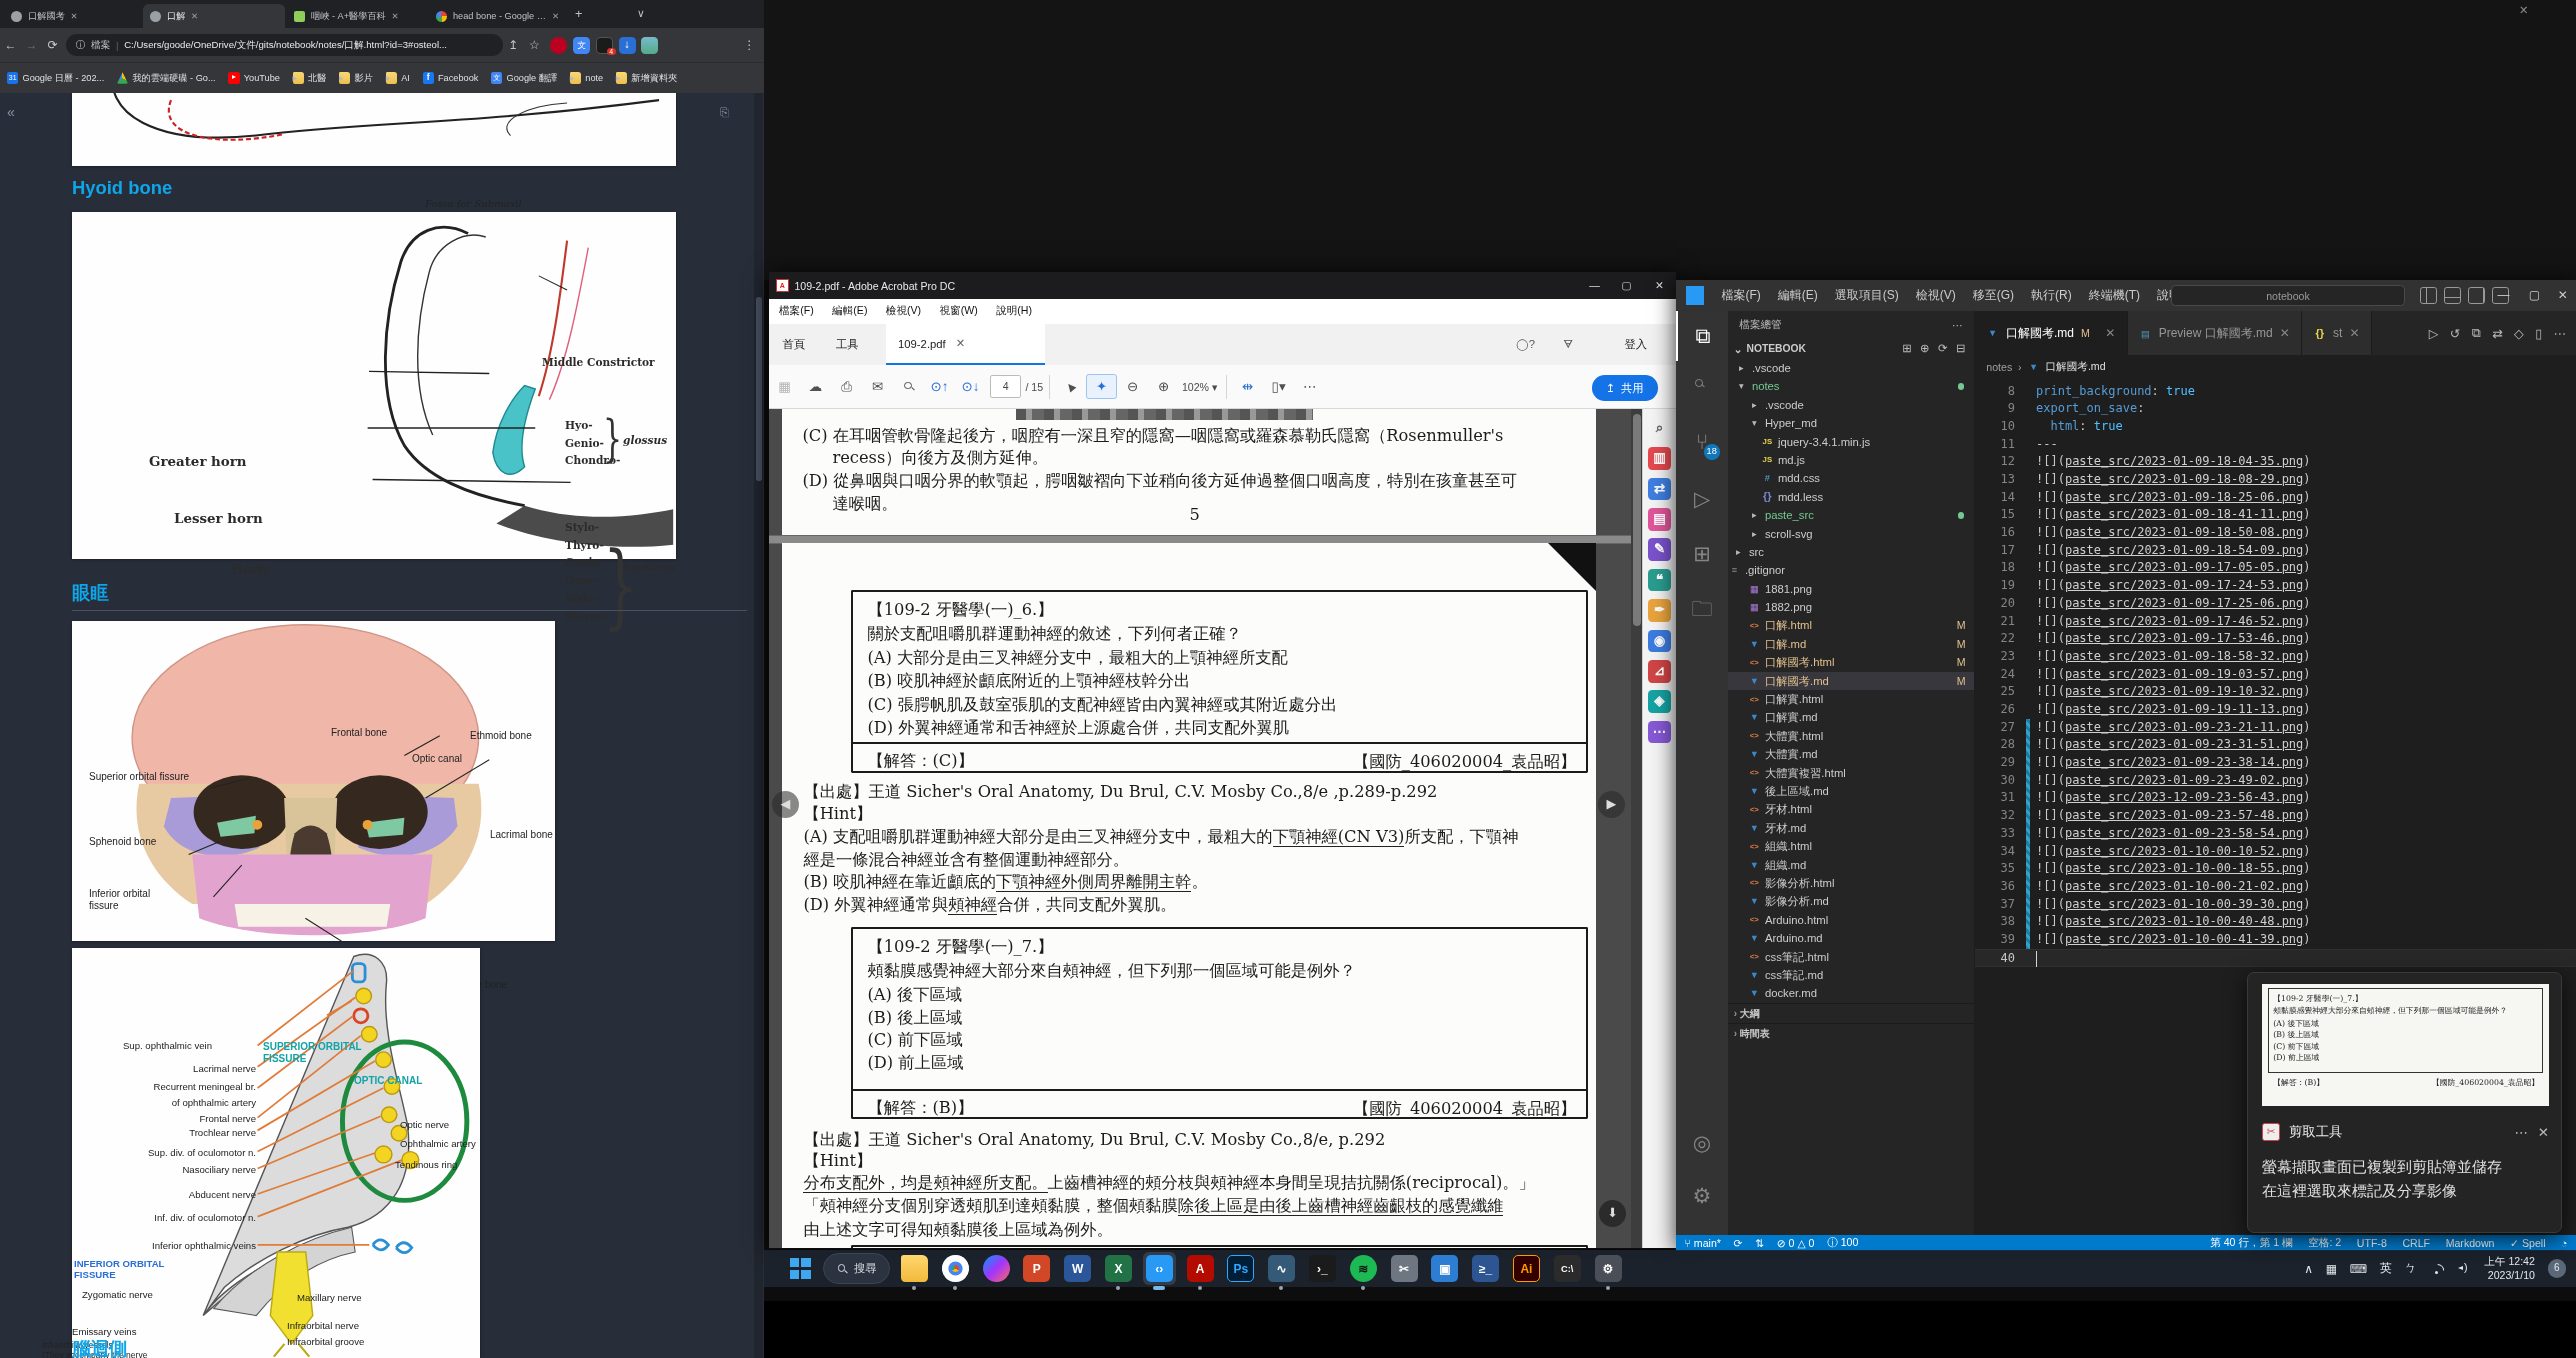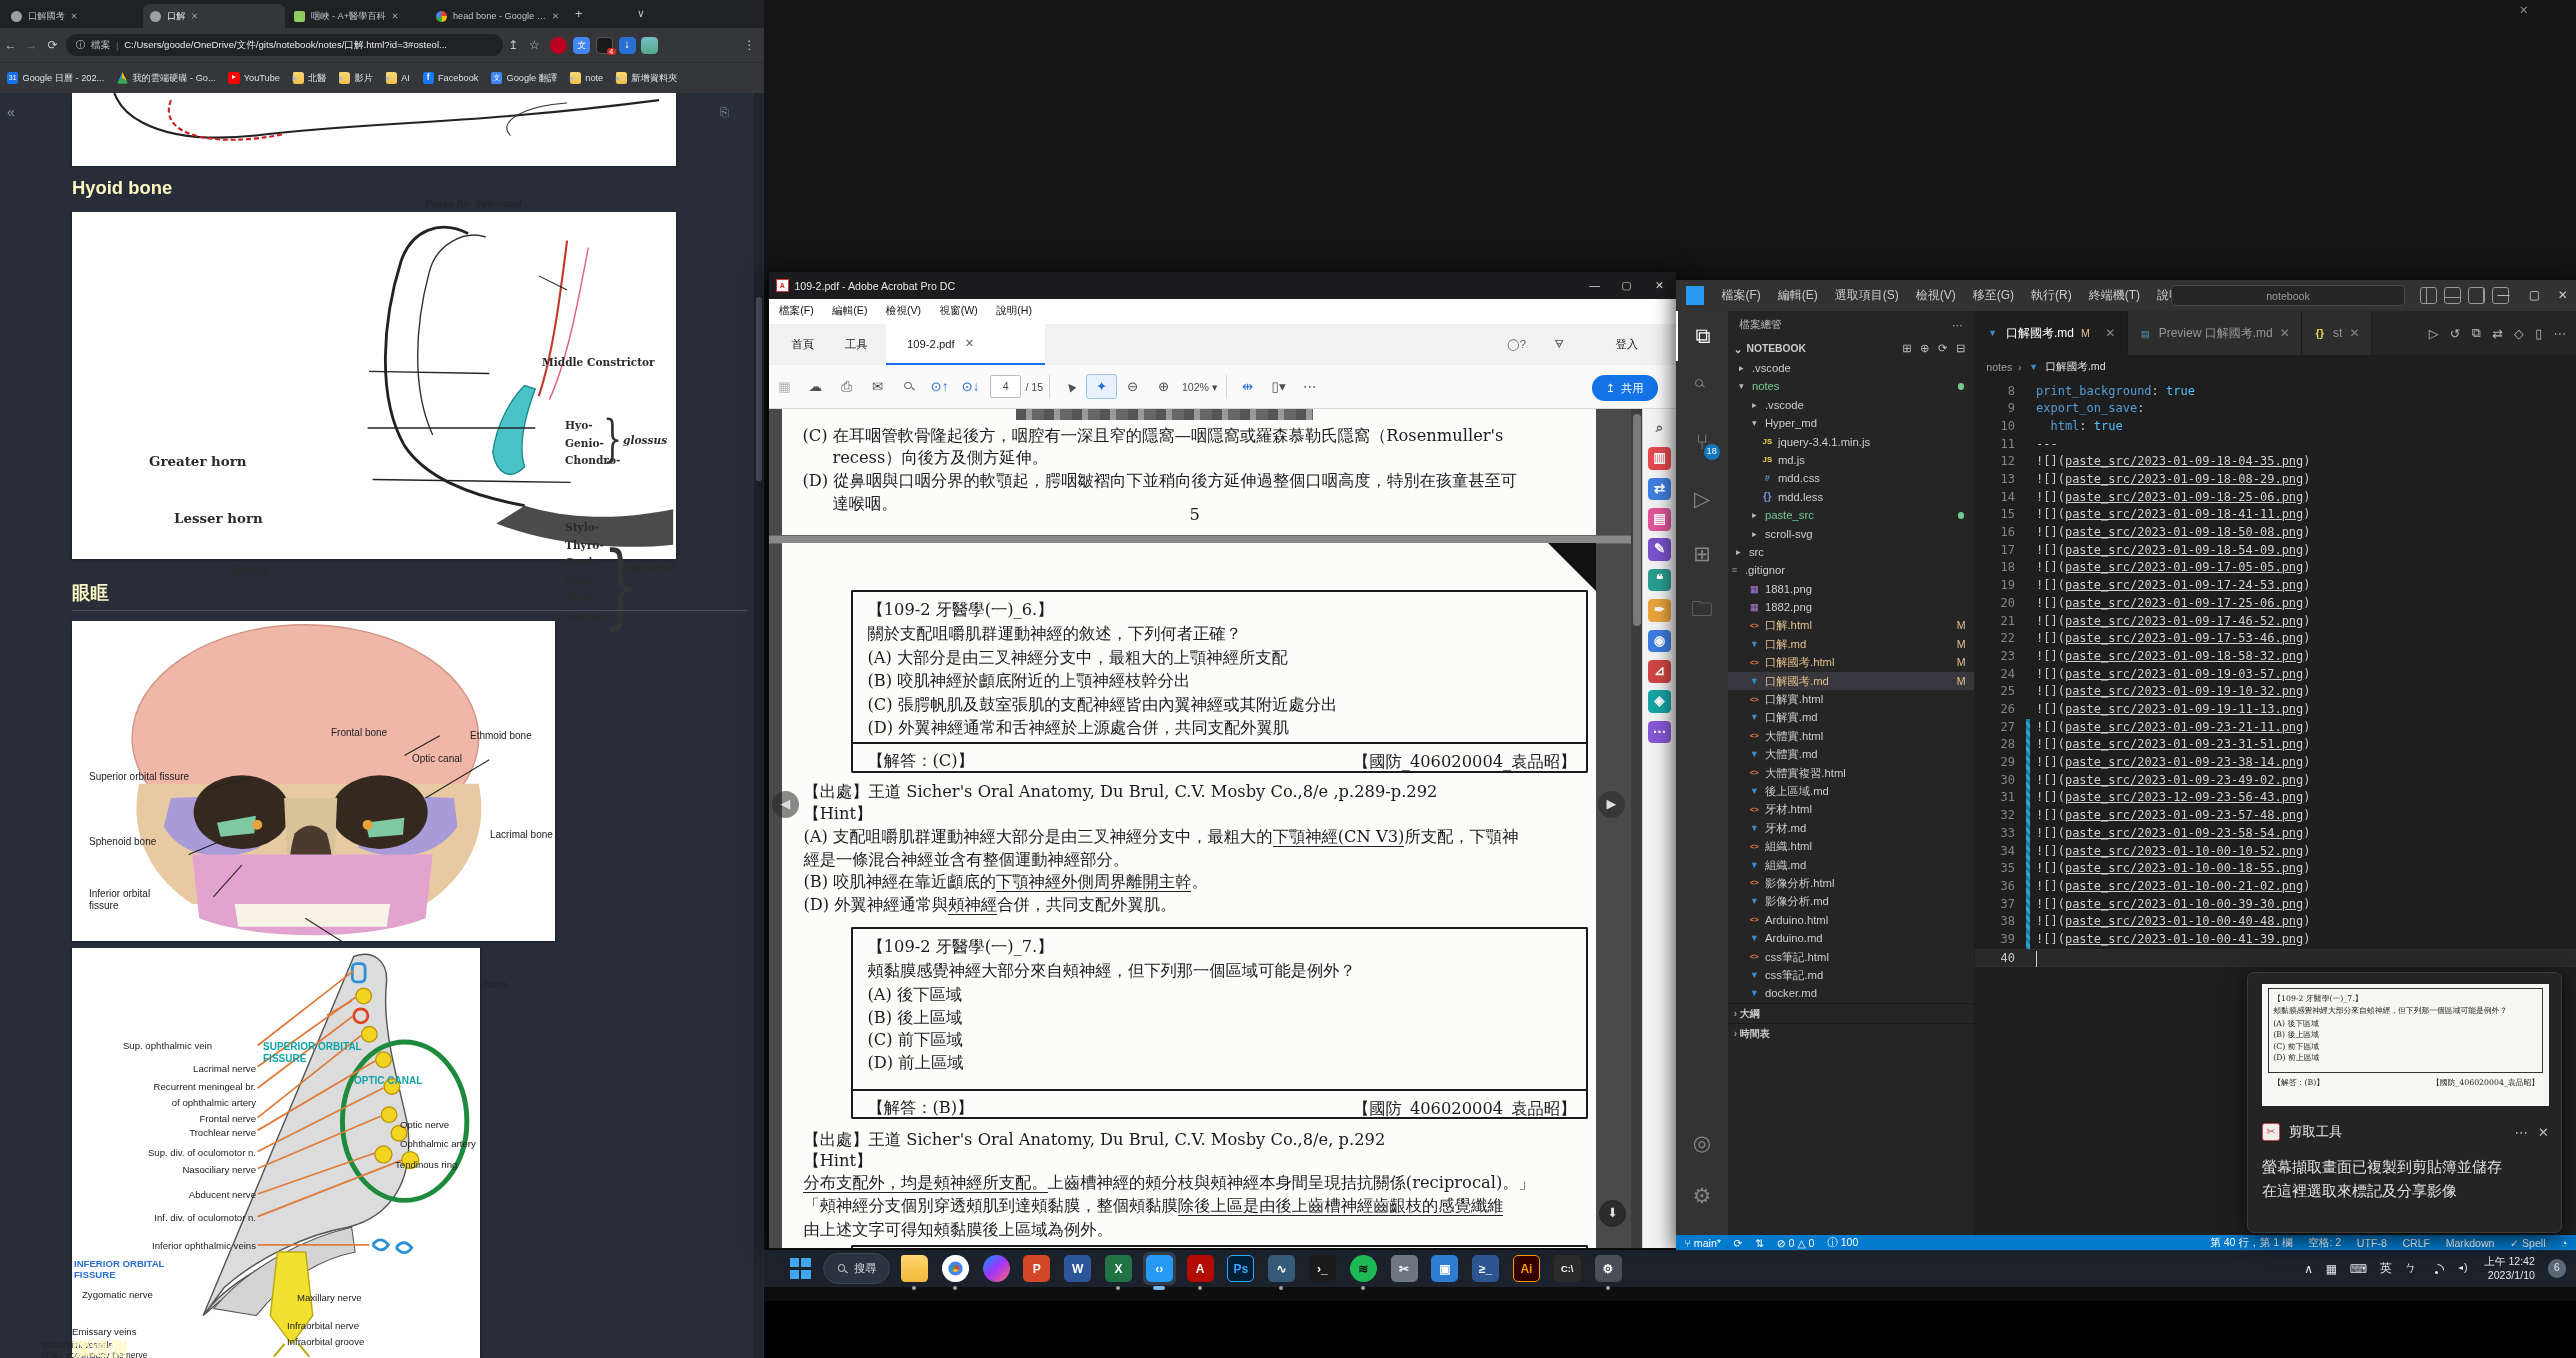--- a/index.html
+++ b/index.html
@@ -36,21 +36,21 @@
   .bm .bi { width:11.3px; height:11.3px; border-radius:2.1px; flex:0 0 11.3px; }
   .bi.calendar { background:#1a73e8; color:#fff; font-size:7px; text-align:center; line-height:11.3px; }
   .bi.drive { background:conic-gradient(#fbbc05 0 33%, #34a853 33% 66%, #4285f4 66% 100%); clip-path:polygon(50% 0,100% 100%,0 100%); }
   .bi.youtube { background:#f00; position:relative; border-radius:2.8px; }
   .bi.youtube::after { content:""; position:absolute; left:4.2px; top:2.8px; border-left:4.2px solid #fff; border-top:2.8px solid transparent; border-bottom:2.8px solid transparent; }
   .bi.folder { background:linear-gradient(#f8d775,#edbf4e); border-radius:1.4px 2.8px 2.1px 2.1px; }
   .bi.facebook { background:#1877f2; color:#fff; font-weight:bold; text-align:center; line-height:11.3px; font-size:8.5px; }
   .bi.translate { background:#4285f4; color:#fff; text-align:center; line-height:11.3px; font-size:7px; }
   #b-content { left:0; top:93px; width:764px; height:1265px; background:#272e3a; overflow:hidden; }
   .fig { position:absolute; background:#fefefe; box-shadow:0 0.7px 2.8px rgba(0,0,0,.5); overflow:hidden; }
-  .pg-head { position:absolute; color:#fef9c3; font-weight:bold; font-size:18.4px; }
+  .pg-head { position:absolute; color:#0ea5e9; font-weight:bold; font-size:18.4px; }
   .flabel { position:absolute; color:#222; font-size:10px; line-height:1.15; }
   .ser { font-family:"DejaVu Serif", serif; }
   .it { font-style:italic; }
   .anat { font-family:"DejaVu Serif", serif; font-weight:bold; font-size:13.4px; color:#2b2b2b; }
   .anat-s { font-family:"DejaVu Serif", serif; font-weight:bold; font-size:10.6px; color:#2b2b2b; }
   .brace { position:absolute; font-size:50px; font-weight:100; color:#333; transform:scaleX(.6); transform-origin:left; font-family:"DejaVu Serif", serif; }
   .teal-lbl { color:#12a3a8; font-weight:bold; }
   .blue-lbl { color:#2a6fd4; font-weight:bold; }
   #aav-logo { position:absolute; color:#1459c8; font-weight:bold; font-size:13.4px; letter-spacing:2.1px; display:flex; align-items:center; gap:5.7px; }
   #aav-eye { width:18.4px; height:18.4px; border-radius: 50%; background:#1459c8; position:relative; }
@@ -58,21 +58,21 @@
   #b-scroll { left:754px; top:93px; width:8.5px; height:1265px; background:#20252e; }
   #b-thumb { left:756px; top:297px; width:5.7px; height:184px; background:#4a5160; border-radius:2.8px; }
 
   
   #acrobat { left:769px; top:272px; width:907px; height:977px; box-shadow:0 0 21px rgba(0,0,0,.8); }
   #ac-title { position:absolute; left:0; top:0; width:100%; height:27px; background:#1c1c1e; color:#e8e8e8; font-size:10.6px; display:flex; align-items:center; padding-left:7px; gap:5.7px; }
   #ac-pdfic { width:12.7px; height:12.7px; background:#fff; border:0.7px solid #c33; color:#d22; font-size:7px; font-weight:bold; text-align:center; line-height:11.3px; }
   .ac-winbtn { position:absolute; top:0; width:33px; height:27px; color:#ddd; text-align:center; line-height:27px; font-size:10.6px; }
   #ac-menu { position:absolute; left:0; top:27px; width:100%; height:25.5px; background:#fff; color:#111; font-size:10.6px; display:flex; align-items:center; gap:18.4px; padding-left:10px; border-bottom:0.7px solid #e2e2e2; }
   #ac-tabs { position:absolute; left:0; top:52px; width:100%; height:41px; background:#f1f1f1; color:#222; font-size:11.3px; }
-  .ac-tab { position:absolute; top:0; height:41px; line-height:41px; padding:0 21px; }
+  .ac-tab { position:absolute; top:0; height:41px; line-height:41px; padding:0 12px; }
   .ac-doctab { background:#fff; border-bottom:2.1px solid #1473e6; display:flex; align-items:center; gap:10px; line-height:normal; }
   #ac-toolbar { position:absolute; left:0; top:93px; width:100%; height:44px; background:#fafafa; border-bottom:0.7px solid #d8d8d8; color:#4a4a4a; display:flex; align-items:center; font-size:12px; }
   .tb-ic { width:31px; text-align:center; font-size:13.4px; color:#505050; }
   .tb-sep { width:0.7px; height:24px; background:#d5d5d5; margin:0 5.7px; }
   #pagebox { border:0.7px solid #bbb; border-radius:2.1px; width:31px; height:22.6px; text-align:center; line-height:21px; font-size:10.6px; background:#fff; margin:0 4.2px; }
   #zoombox { font-size:10.6px; margin:0 2.8px; }
   #ac-share { position:absolute; right:18.4px; top:103px; background:#1473e6; color:#fff; border-radius:12.7px; height:26px; padding:0 14px; display:flex; align-items:center; gap:5.7px; font-size:11.3px; }
   #ac-canvas { position:absolute; left:0; top:137px; width:100%; height:839px; background:#4a4a4a; overflow:hidden; }
   .paper { position:absolute; left:13.4px; width:814px; background:#fcfcfa; }
   .pdfser { font-family:"DejaVu Serif", serif; color:#1c1c1c; }

